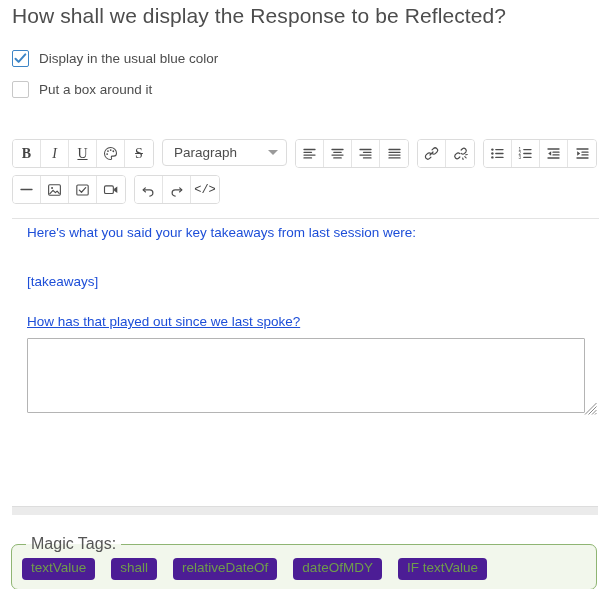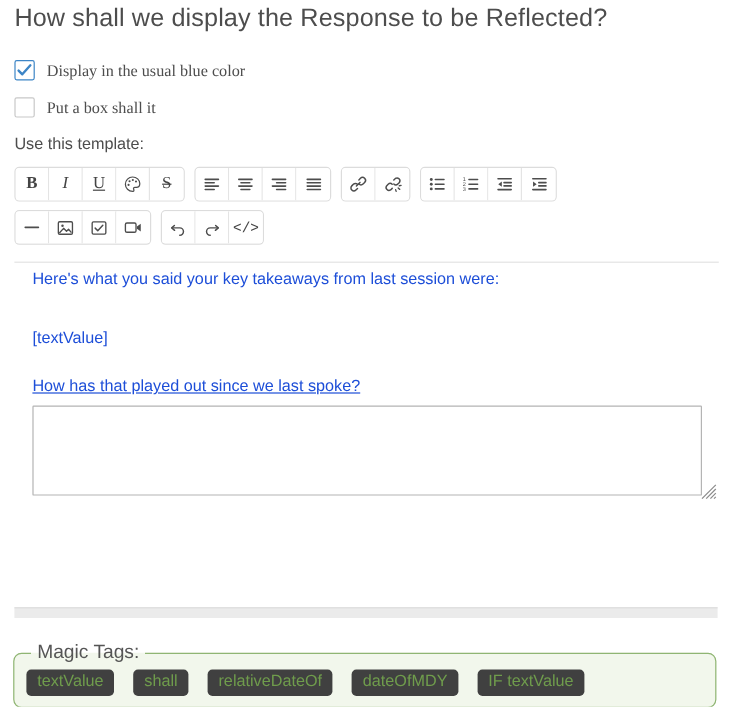--- a/index.html
+++ b/index.html
@@ -29,21 +29,20 @@
     letter-spacing: 0.1px;
     white-space: nowrap;
   }
 
   
   .check-row {
     position: absolute;
     left: 12px;
     display: flex;
     align-items: flex-end;
-    font-family: Liberation Serif, serif;
   }
   .check-row.r1 { top: 50px; }
   .check-row.r2 { top: 81px; }
 
   .cbox {
     width: 17px;
     height: 17px;
     box-sizing: border-box;
     background: #ffffff;
     border: 1px solid #c8c8c8;
@@ -230,21 +229,21 @@
     padding: 0 5px;
     margin-left: 7px;
   }
   .magic-row {
     display: flex;
     align-items: center;
     gap: 16px;
     padding: 1px 2px 0 3px;
   }
   .tag-pill {
-    background: #404040;
+    background: #4c1d95;
     border: none;
     border-radius: 4px;
     color: #6f9c4c;
     font-family: "Liberation Sans", sans-serif;
     font-size: 13.5px;
     padding: 3px 9px 4px 9px;
     cursor: pointer;
     white-space: nowrap;
     line-height: 1.1;
   }
@@ -260,24 +259,23 @@
     <span class="cbox checked">
       <svg width="13" height="13" viewBox="0 0 13 13" aria-hidden="true">
         <path d="M1.5 6.8 L4.6 9.9 L11.3 2.4" fill="none" stroke="#3d85c6" stroke-width="2" stroke-linecap="round" stroke-linejoin="round"></path>
       </svg>
     </span>
     <span class="check-label">Display in the usual blue color</span>
   </div>
 
   <div class="check-row r2">
     <span class="cbox"></span>
-    <span class="check-label">Put a box shall it</span>
+    <span class="check-label">Put a box around it</span>
   </div>
 
-  <div class="sub-label">Use this template:</div>
 
   <div class="editor">
 
     <div class="toolbar">
 
       <div class="tb-group">
         <button class="tb-btn">
           <span class="glyph b">B</span>
         </button>
         <button class="tb-btn">
@@ -293,20 +291,24 @@
             <circle cx="8.2" cy="4.3" r="0.95" fill="#4d4d4d"></circle>
             <circle cx="4.4" cy="8.6" r="0.95" fill="#4d4d4d"></circle>
             <circle cx="11" cy="5.6" r="0.95" fill="#4d4d4d"></circle>
           </svg>
         </button>
         <button class="tb-btn">
           <span class="glyph s">S</span>
         </button>
       </div>
 
+      <div class="tb-select">
+        <span>Paragraph</span>
+        <span class="caret"></span>
+      </div>
 
       <div class="tb-group">
         <button class="tb-btn">
           <svg width="15" height="13" viewBox="0 0 15 13" aria-hidden="true">
             <g stroke="#4d4d4d" stroke-width="1.3" stroke-linecap="round">
               <line x1="2" y1="2.5" x2="13" y2="2.5"></line>
               <line x1="2" y1="5.3" x2="9.5" y2="5.3"></line>
               <line x1="2" y1="8.1" x2="13" y2="8.1"></line>
               <line x1="2" y1="10.9" x2="9.5" y2="10.9"></line>
             </g>
@@ -469,21 +471,21 @@
           <span class="glyph code">&lt;/&gt;</span>
         </button>
       </div>
     </div>
 
     <div class="editor-divider"></div>
   </div>
 
   <div class="tpl-body">
     <p class="tpl-p p1">Here's what you said your key takeaways from last session were:</p>
-    <p class="tpl-p p2">[textValue]</p>
+    <p class="tpl-p p2">[takeaways]</p>
     <p class="tpl-p p3">How has that played out since we last spoke?</p>
 
     <div style="position:relative;">
       <textarea class="answer-area" placeholder="" style=""></textarea>
       <svg class="resize-grip" viewBox="0 0 16 16">
         <g stroke="#8a8a8a" stroke-width="1">
           <line x1="14.5" y1="3" x2="3" y2="14.5"></line>
           <line x1="14.5" y1="6.5" x2="6.5" y2="14.5"></line>
           <line x1="14.5" y1="10" x2="10" y2="14.5"></line>
           <line x1="14.5" y1="13" x2="13" y2="14.5"></line>

